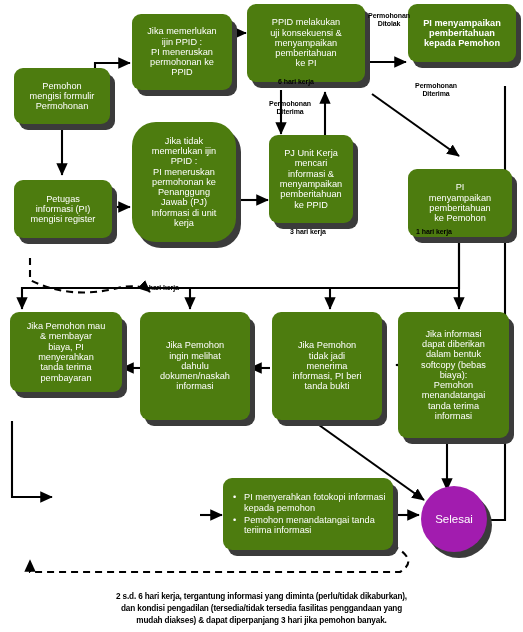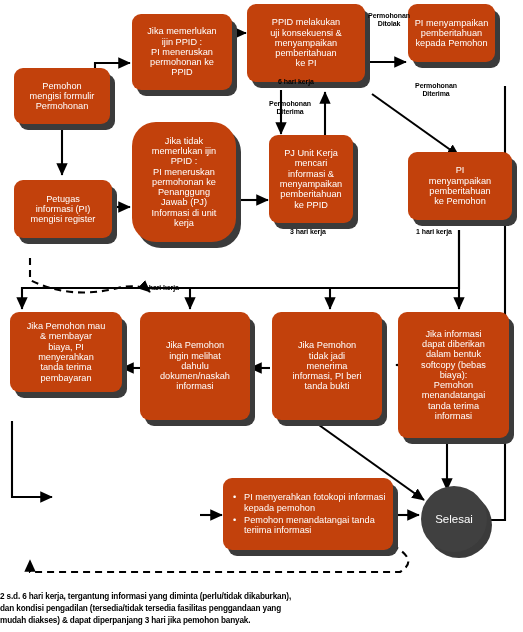--- a/index.html
+++ b/index.html
@@ -19,21 +19,21 @@
     position:absolute;
     left:0; top:0;
     width:523px;
     height:632px;
     z-index:1;
   }
   
   .node{
     position:absolute;
     box-sizing:border-box;
-    background:#c2410c;
+    background:#4d7c0f;
     color:#ffffff;
     border-radius:9px;
     display:flex;
     align-items:center;
     justify-content:center;
     text-align:center;
     line-height:1.12;
     padding:3px 4px;
     z-index:3;
     box-shadow:5px 6px 0 0 #3b3b3b;
@@ -52,21 +52,21 @@
   }
   .node .bl:before{
     content:"\2022";
     position:absolute;
     left:2px;
     top:0;
   }
   
   .terminal{
     position:absolute;
-    background:#404040;
+    background:#a21caf;
     color:#ffffff;
     border-radius:50%;
     display:flex;
     align-items:center;
     justify-content:center;
     text-align:center;
     z-index:3;
     box-shadow:5px 6px 0 0 #3b3b3b;
   }
   
@@ -83,20 +83,21 @@
   }
   
   .footnote{
     position:absolute;
     left:0;
     width:523px;
     color:#000000;
     font-weight:bold;
     font-size:8.2px;
     line-height:1.45;
+    text-align:center;
     z-index:4;
     white-space:pre-line;
     letter-spacing:-0.15px;
   }
 </style>
 </head>
 <body>
 
 <div id="stage">
 
@@ -185,25 +186,25 @@
 pemberitahuan
 ke PI</div>
 
   <div class="node" style="left:269px;top:135px;width:84px;height:88px;font-size:9.2px;">PJ Unit Kerja
 mencari
 informasi &amp;
 menyampaikan
 pemberitahuan
 ke PPID</div>
 
-  <div class="node" style="left:408px;top:4px;width:87px;height:58px;font-size:9.2px;">PI menyampaikan
+  <div class="node" style="left:408px;top:4px;width:108px;height:58px;font-size:9.2px;font-weight:bold;">PI menyampaikan
 pemberitahuan
 kepada Pemohon</div>
 
-  <div class="node" style="left:408px;top:152px;width:104px;height:68px;font-size:9.2px;">PI
+  <div class="node" style="left:408px;top:169px;width:104px;height:68px;font-size:9.2px;">PI
 menyampaikan
 pemberitahuan
 ke Pemohon</div>
 
   <div class="node" style="left:10px;top:312px;width:112px;height:80px;font-size:9.2px;">Jika Pemohon mau
 &amp; membayar
 biaya, PI
 menyerahkan
 tanda terima
 pembayaran</div>

